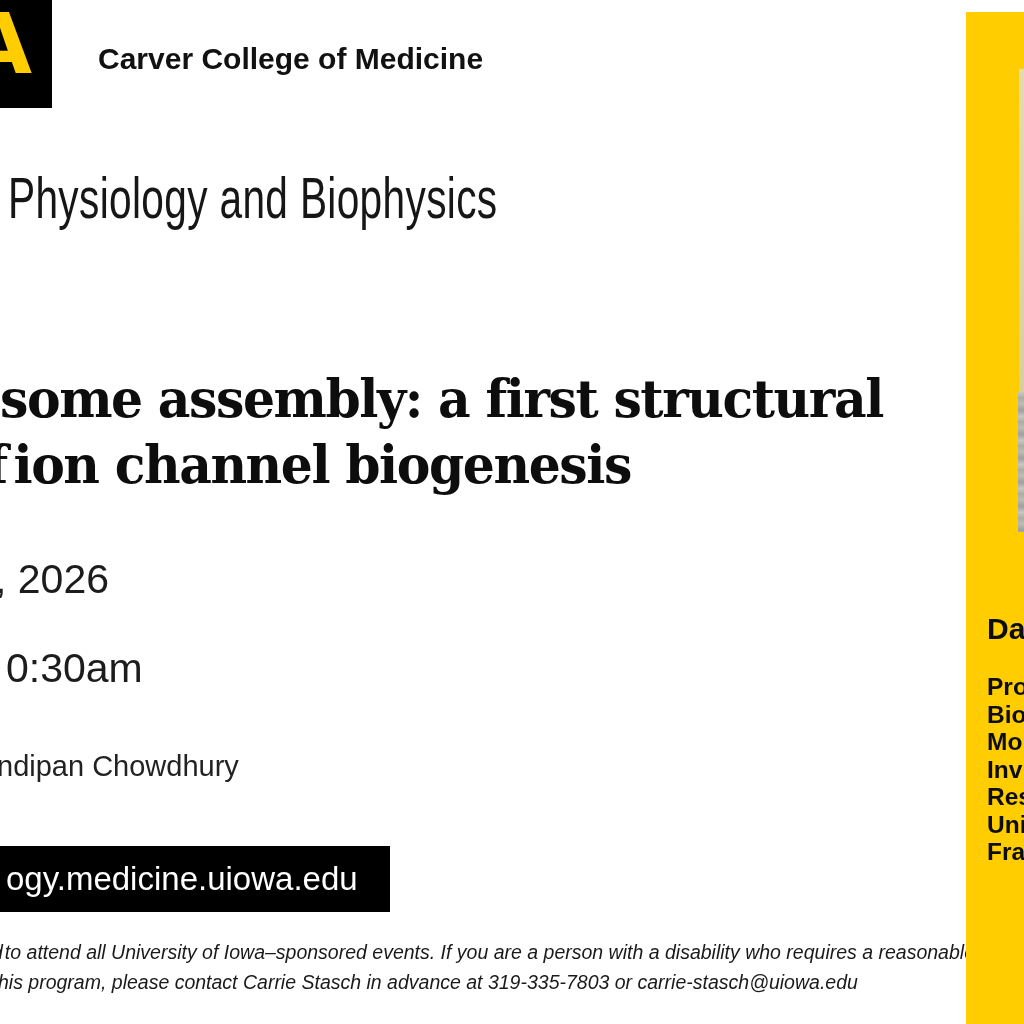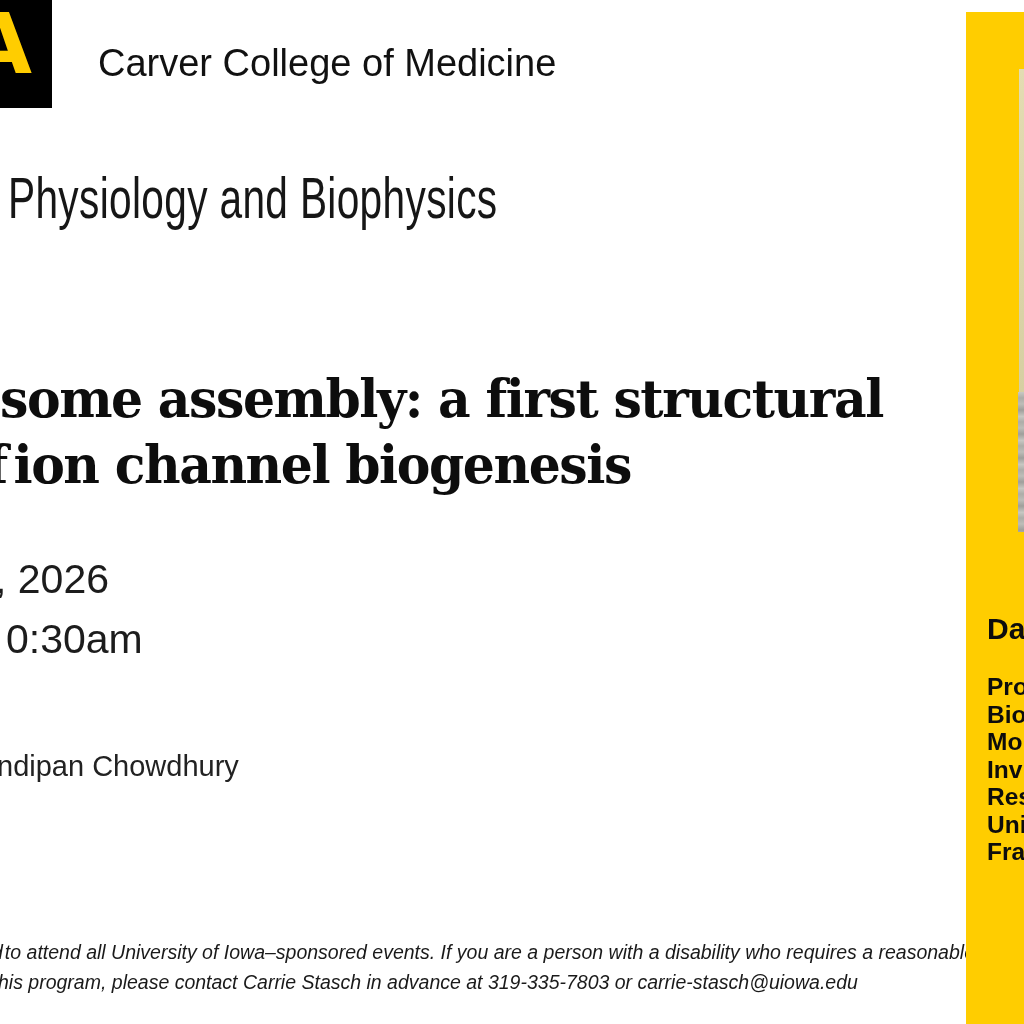--- a/index.html
+++ b/index.html
@@ -27,22 +27,22 @@
     font-family: "DejaVu Sans", sans-serif;
     font-weight: bold;
     font-size: 84px;
     line-height: 1.0;
     color: #FFCD00;
   }
 
   .college-name {
     position: absolute;
     left: 98px; top: 42px;
-    font-size: 38px;
-    font-weight: normal;
+    font-size: 30px;
+    font-weight: bold;
     color: #111111;
     white-space: nowrap;
     text-align: center;
   }
 
   .department-name {
     position: absolute;
     left: 8px; top: 164px;
     font-size: 58px;
     font-weight: 400;
@@ -69,21 +69,21 @@
   .title-frag { display: inline-block; margin-left: -14px; }
   .title-main { margin-left: 7px; }
 
   .seminar-date, .seminar-time {
     position: absolute;
     font-size: 41px;
     color: #1c1c1c;
     white-space: nowrap;
   }
   .seminar-date { left: -5px; top: 556px; }
-  .seminar-time { left: 6px; top: 616px; }
+  .seminar-time { left: 6px; top: 645px; }
 
   .speaker-name {
     position: absolute;
     left: -3px; top: 750px;
     font-size: 29px;
     color: #222222;
     white-space: nowrap;
   }
 
   .website-bar {
@@ -173,20 +173,23 @@
   <div class="title-line2">
     <span class="title-frag">f</span><span class="title-main">ion channel biogenesis</span>
   </div>
 
   <div class="seminar-date">, 2026</div>
 
   <div class="seminar-time">0:30am</div>
 
   <div class="speaker-name">ndipan Chowdhury</div>
 
+  <div class="website-bar">
+    <span class="website-url">ogy.medicine.uiowa.edu</span>
+  </div>
 
   <div class="disclaimer-line disc1">
     <span class="disc-frag">d</span><span>to attend all University of Iowa–sponsored events. If you are a person with a disability who requires a reasonable</span>
   </div>
 
   <div class="disclaimer-line disc2">his program, please contact Carrie Stasch in advance at 319-335-7803 or carrie-stasch@uiowa.edu</div>
 
   <div class="side-panel">
     <div class="photo-sliver-top"></div>
     <div class="photo-sliver"></div>

